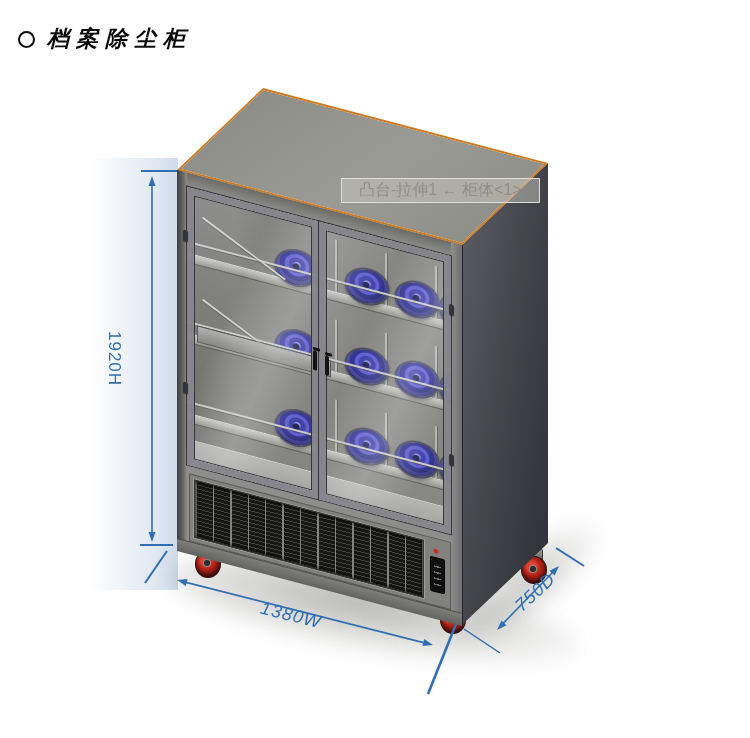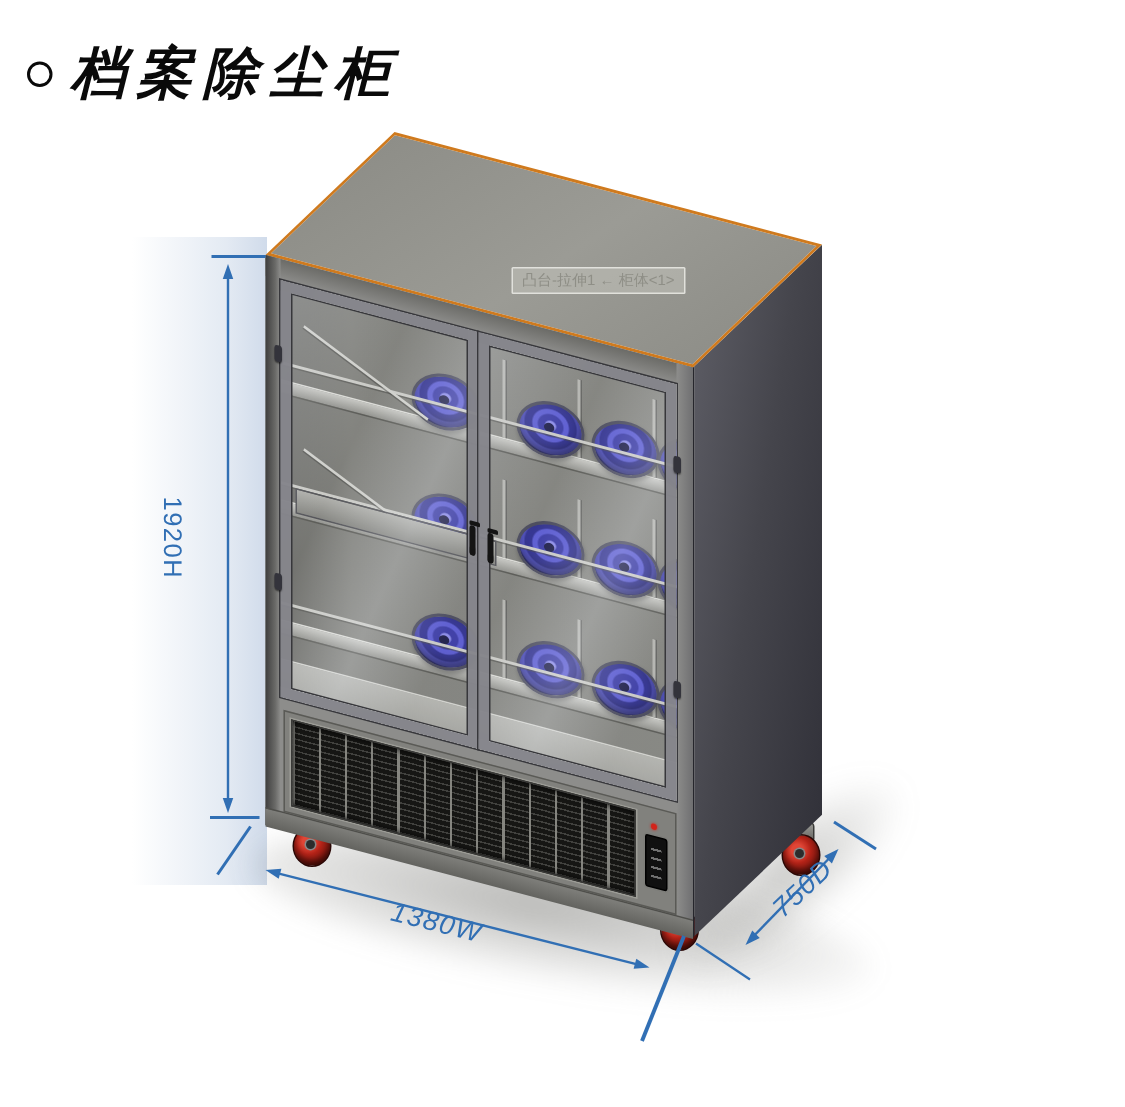--- a/index.html
+++ b/index.html
@@ -3,21 +3,21 @@
 <meta charset="utf-8">
 <style>
   html,body{margin:0;padding:0;background:#fff;}
   #stage{position:relative;width:750px;height:738px;overflow:hidden;background:#fff;
          font-family:"Liberation Sans",sans-serif;}
   
   #title{position:absolute;left:18px;top:24px;display:flex;align-items:center;
          font-family:"DejaVu Serif","Liberation Serif",serif;font-weight:bold;color:#0a0a0a;}
   #title .bullet{width:13px;height:13px;border:2.5px solid #0a0a0a;border-radius:50%;
          display:inline-block;margin-right:12px;}
-  #title .txt{font-size:37px;letter-spacing:7px;font-style:italic;}
+  #title .txt{font-size:22px;letter-spacing:7px;font-style:italic;}
   
   #left-band{position:absolute;left:88px;top:158px;width:90px;height:432px;
       background:linear-gradient(90deg,rgba(212,222,236,0) 0%,rgba(205,217,233,0.55) 70%,rgba(200,213,231,0.85) 100%);}
   .shadow{position:absolute;border-radius:50%;filter:blur(9px);}
   #shadow-front{left:165px;top:568px;width:420px;height:86px;transform:rotate(10deg);
       background:radial-gradient(ellipse at 45% 45%,rgba(105,105,100,0.48),rgba(105,105,100,0.12) 58%,transparent 78%);}
   #shadow-side{left:430px;top:548px;width:190px;height:70px;transform:rotate(-38deg);
       background:radial-gradient(ellipse at 50% 50%,rgba(110,110,105,0.38),transparent 72%);}
   
   .caster{position:absolute;z-index:1;width:30px;height:36px;}
@@ -85,23 +85,23 @@
       background-image:repeating-linear-gradient(0deg,rgba(255,255,255,.4) 0 1.5px,transparent 1.5px 6px);
       background-size:7px 22px;background-repeat:no-repeat;background-position:3px 5px;}
   
   #anno-svg{position:absolute;left:0;top:0;z-index:3;}
   .dim-label{position:absolute;color:#316fb4;font-size:18px;font-style:italic;z-index:3;
       font-family:"Liberation Sans",sans-serif;letter-spacing:1px;white-space:nowrap;}
   #dim-h{left:104px;top:331px;writing-mode:vertical-rl;font-style:normal;font-size:17px;}
   #dim-w{left:260px;top:605px;transform:rotate(14deg);}
   #dim-d{left:512px;top:582px;transform:rotate(-43deg);}
   
-  #feature-tip{position:absolute;left:341px;top:178px;z-index:4;font-size:10px;color:#8f8f87;
+  #feature-tip{position:absolute;left:341px;top:178px;z-index:4;font-size:16px;color:#8f8f87;
       background:rgba(200,200,192,0.5);border:1px solid rgba(228,228,222,0.95);
-      padding:1px 6px;white-space:nowrap;border-radius:1px;}
+      padding:1px 17px;white-space:nowrap;border-radius:1px;}
 </style>
 </head>
 <body>
 
 <div id="stage">
 
   <div id="title">
     <span class="bullet"></span>
     <span class="txt">档案除尘柜</span>
   </div>

